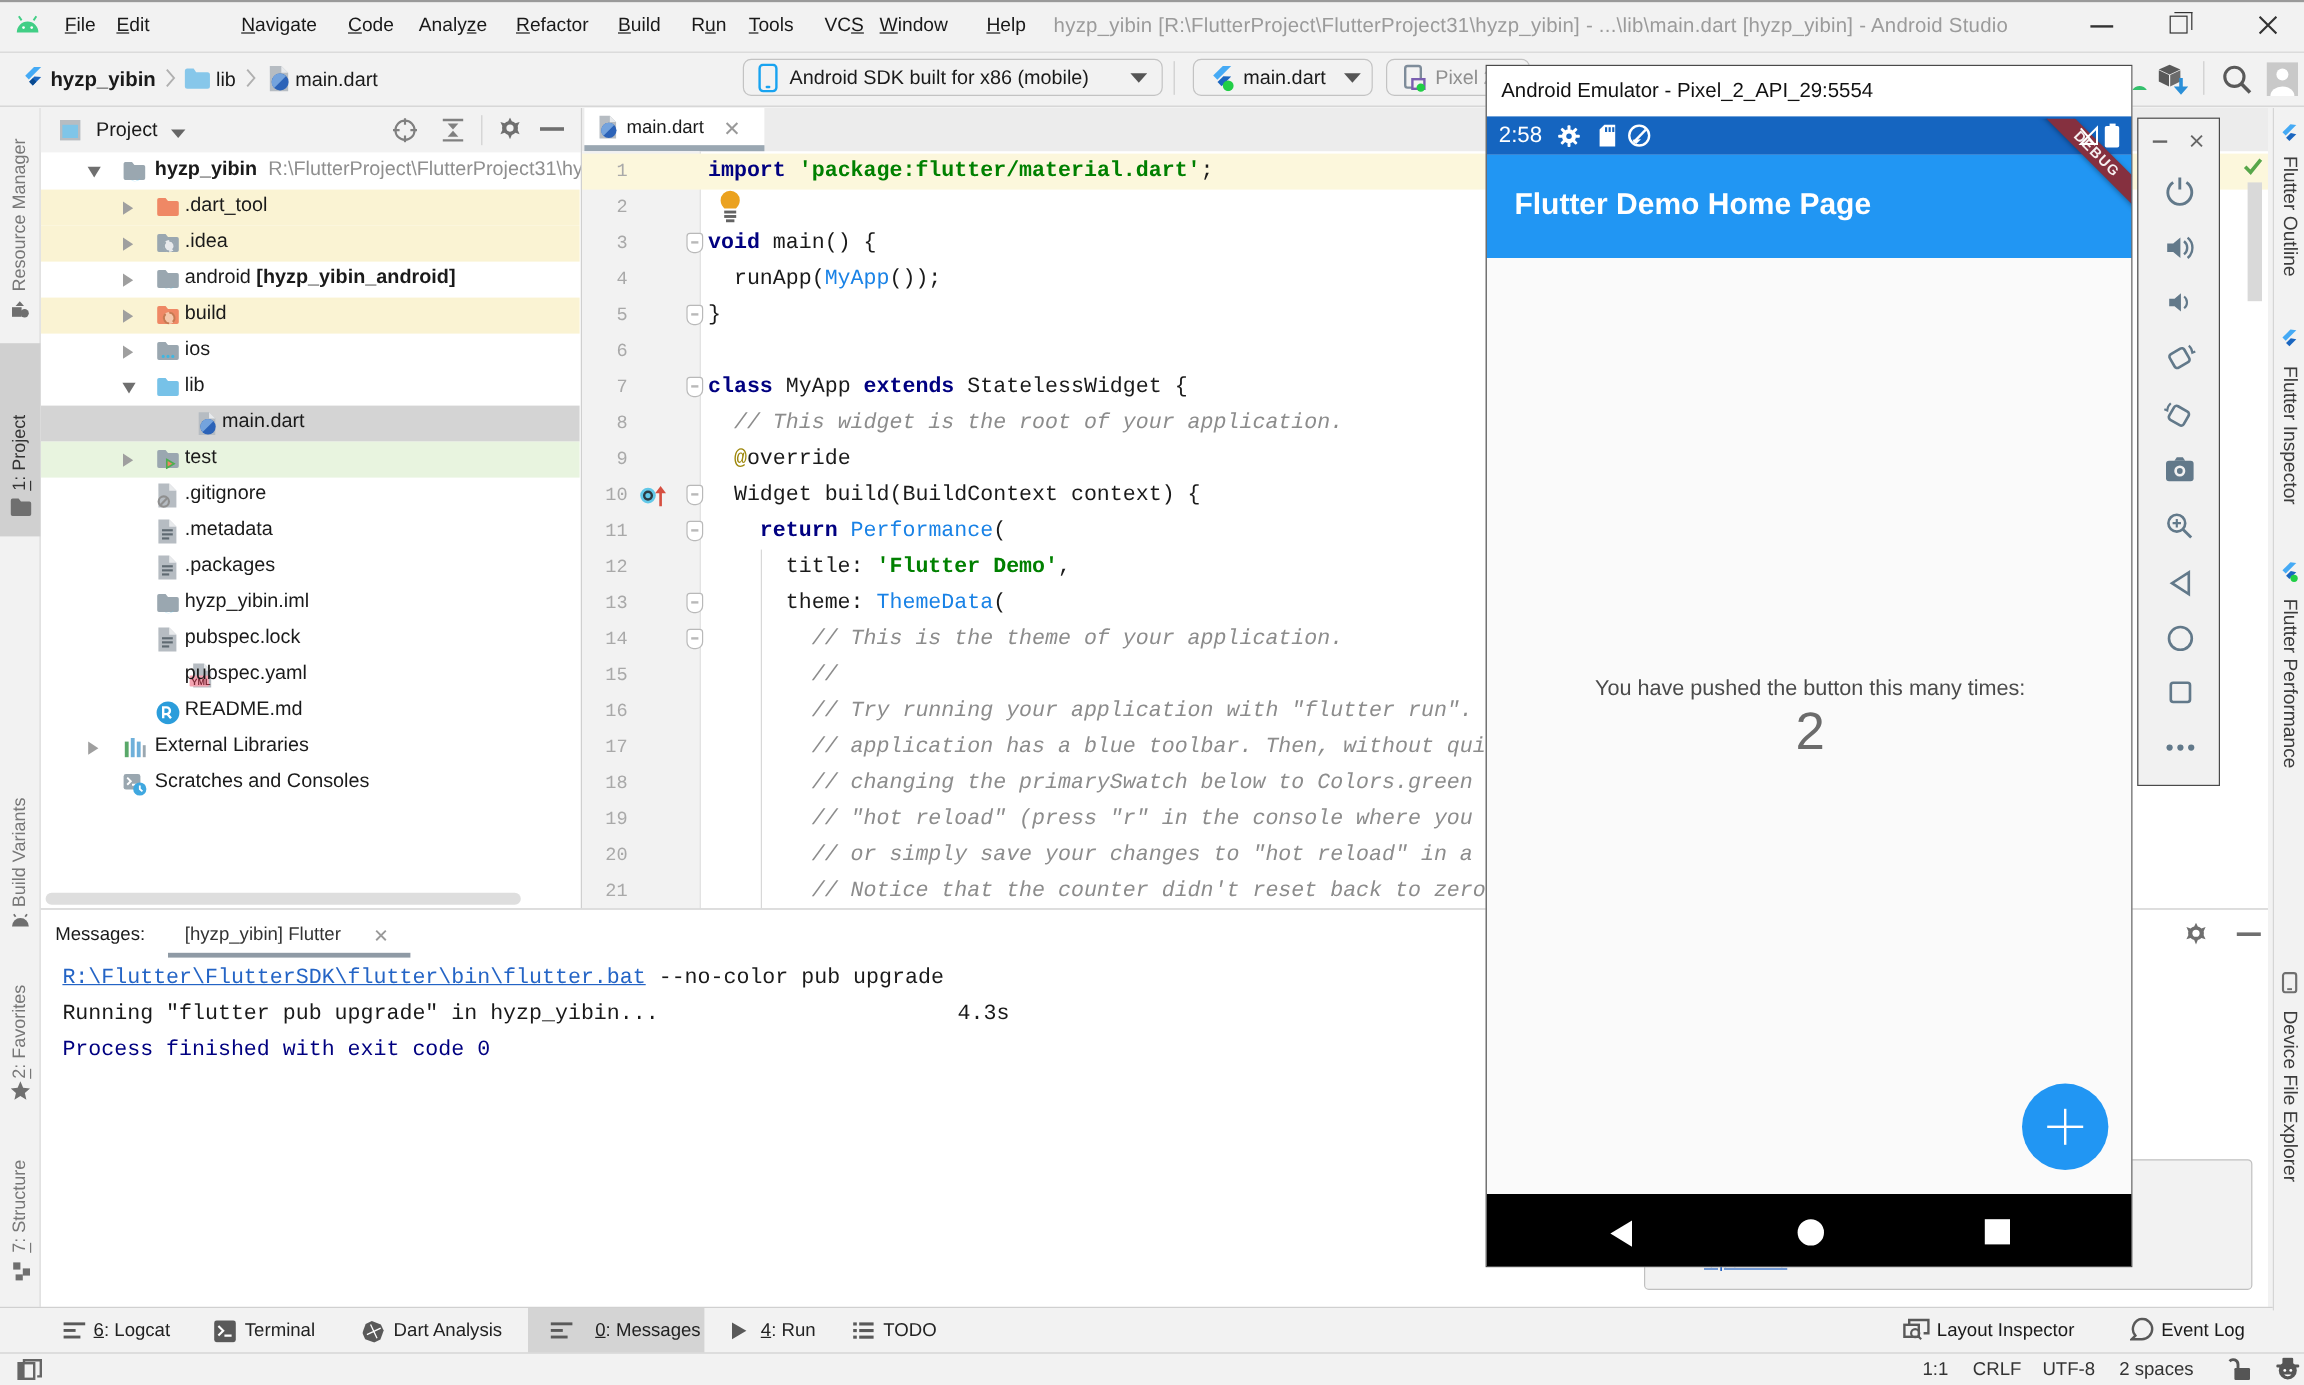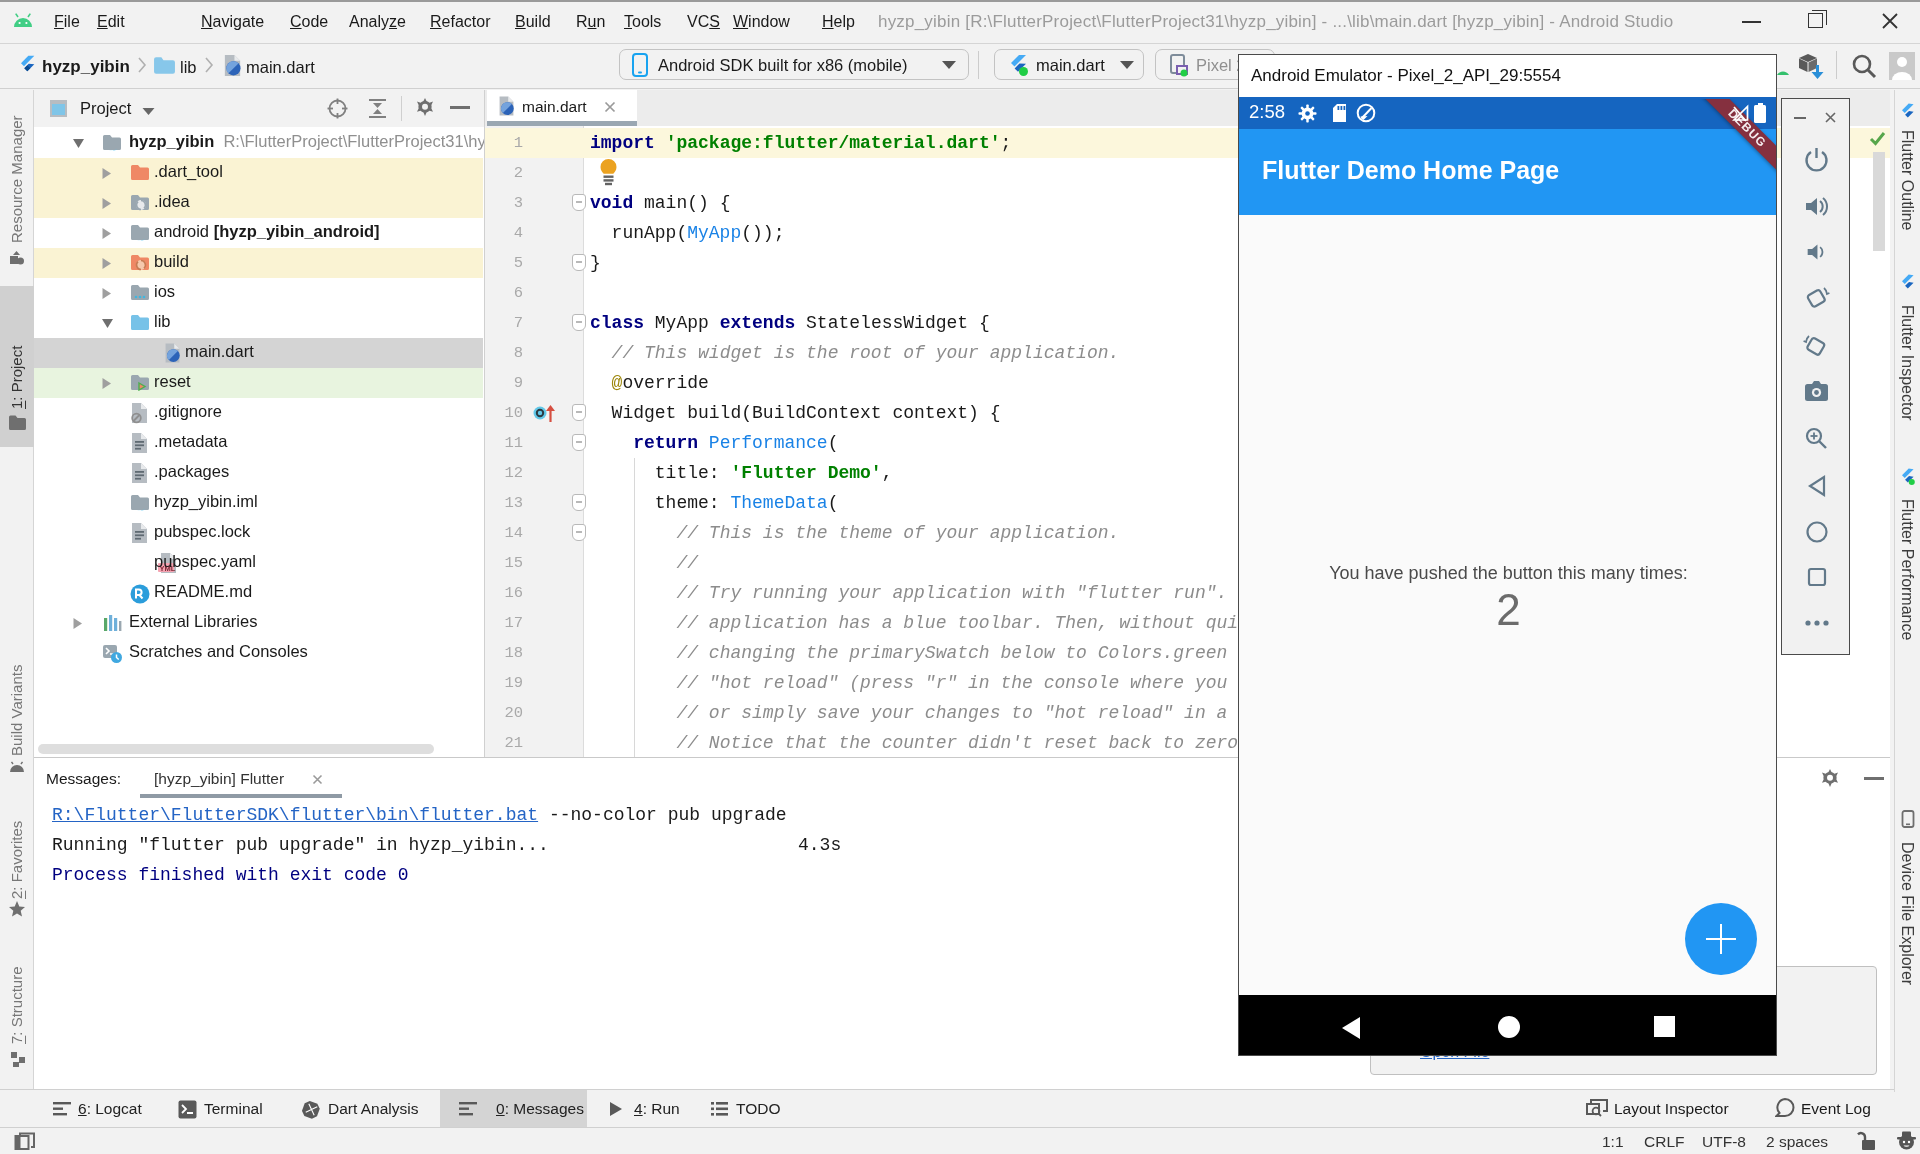--- a/index.html
+++ b/index.html
@@ -275,21 +275,21 @@
     </div>
     <div class="row" style="top:240px;background:#e8f4df;">
       <svg style="position:absolute;left:66px;top:8px;" width="13" height="15" viewBox="0 0 13 15">
         <path d="M2.5 2 L11 7.5 L2.5 13 Z" fill="#9f9f9f"></path>
       </svg>
       <span style="position:absolute;left:96px;top:6px;"><svg width="20" height="17" viewBox="0 0 20 17">
           <path d="M1 2.5 a1.5 1.5 0 0 1 1.5-1.5 h5.5 l2 2.5 h7.5 a1.5 1.5 0 0 1 1.5 1.5 v9.5 a1.5 1.5 0 0 1-1.5 1.5 h-15 a1.5 1.5 0 0 1-1.5-1.5 z" fill="#9aa7b0"></path>
           <path d="M9 9 l6 3.5 -6 3.5 z" fill="#ef8865"></path>
           <path d="M9 9 l6 3.5 -6 3.5 z" fill="none" stroke="#4caf50" stroke-width="1.4"></path>
         </svg></span>
-      <span style="position:absolute;left:120px;top:4px;font-size:16.5px;white-space:nowrap;">reset</span>
+      <span style="position:absolute;left:120px;top:4px;font-size:16.5px;white-space:nowrap;">test</span>
     </div>
     <div class="row" style="top:270px;">
       <span style="position:absolute;left:96px;top:4px;"><svg width="19" height="22" viewBox="0 0 19 22">
           <path d="M2 1 h9 l6 6 v14 h-15 z" fill="#b6bcc2"></path>
           <path d="M11 1 l6 6 h-6 z" fill="#e8eaec"></path>
           <circle cx="6.5" cy="16" r="4.3" fill="none" stroke="#8f8f8f" stroke-width="1.8"></circle>
           <line x1="3.6" y1="19" x2="9.4" y2="13" stroke="#8f8f8f" stroke-width="1.8"></line>
         </svg></span>
       <span style="position:absolute;left:120px;top:4px;font-size:16.5px;white-space:nowrap;">.gitignore</span>
     </div>

